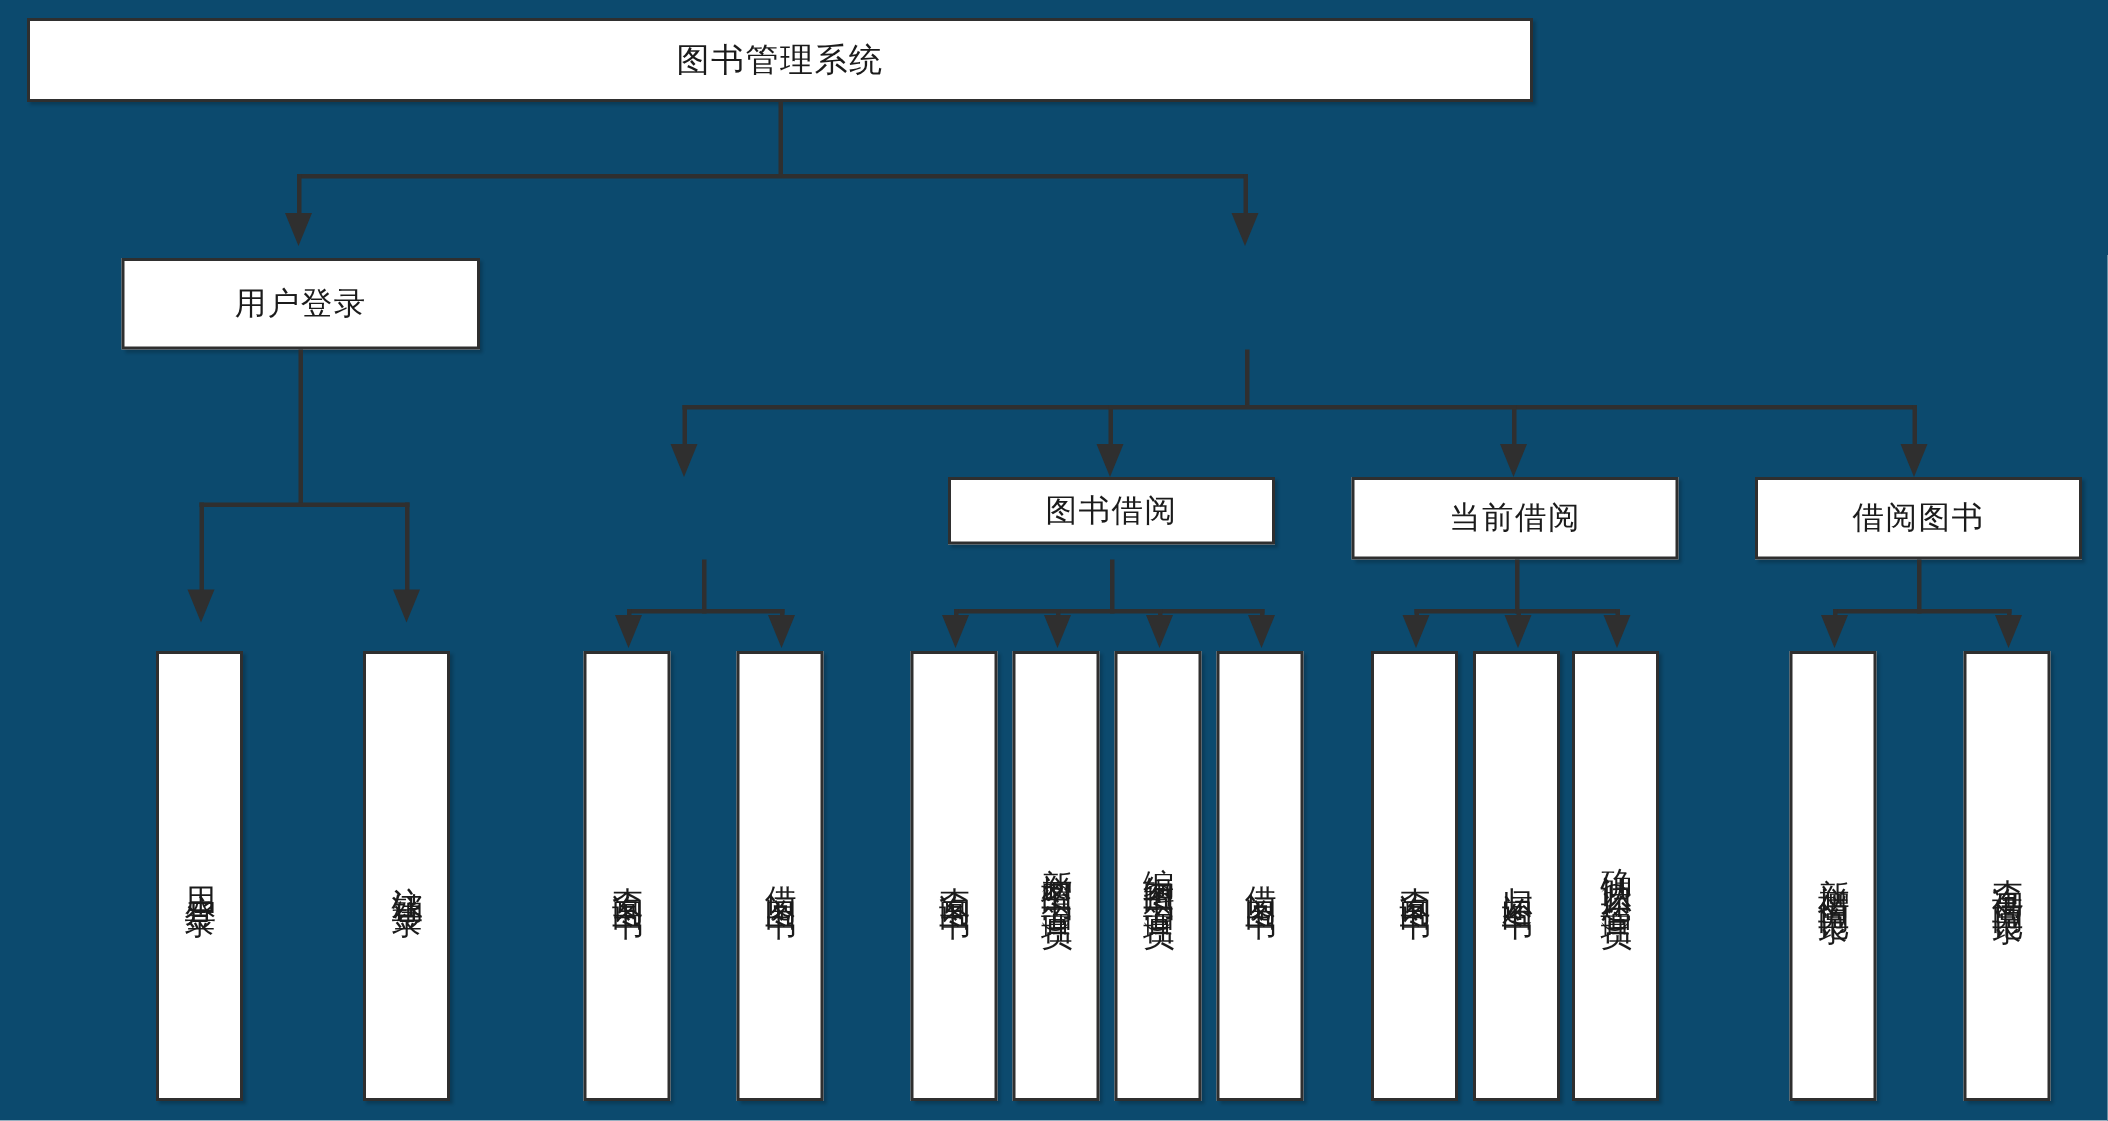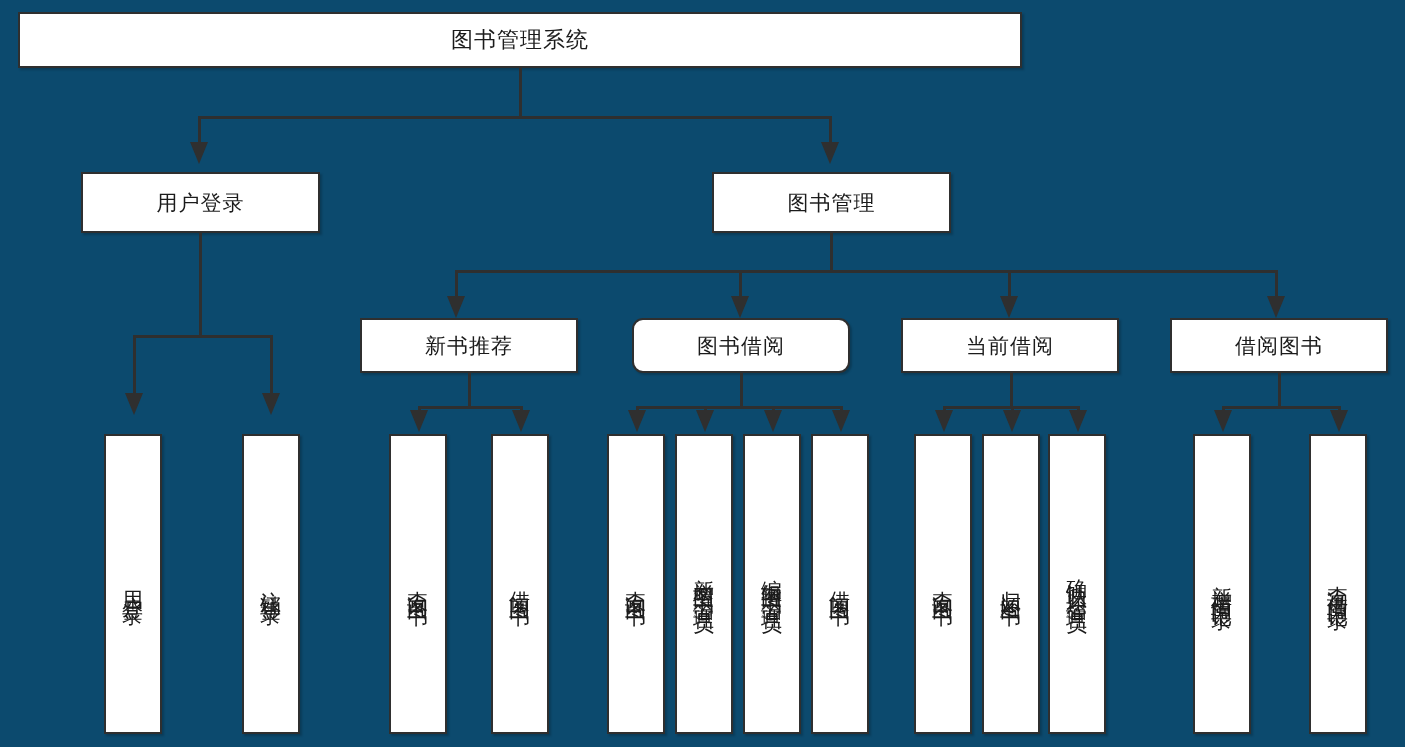--- a/index.html
+++ b/index.html
@@ -90,47 +90,41 @@
 
   <div class="ln v" style="left:519px; top:68px; height:48px;"></div>
   <div class="ln h" style="left:198px; top:116px; width:634px;"></div>
   <div class="ln v" style="left:198px; top:116px; height:28px;"></div>
   <div class="ln v" style="left:829px; top:116px; height:28px;"></div>
   <div class="arrow" style="left:190px; top:142px;"></div>
   <div class="arrow" style="left:821px; top:142px;"></div>
 
   <div class="node horiz" style="left:81px; top:172px; width:239px; height:61px;">
     <span>用户登录</span>
-  </div>
-  <div class="node horiz" style="left:712px; top:172px; width:239px; height:61px;">
-    <span>图书管理</span>
   </div>
 
   <div class="ln v" style="left:199px; top:233px; height:104px;"></div>
   <div class="ln h" style="left:133px; top:335px; width:140px;"></div>
   <div class="ln v" style="left:133px; top:335px; height:60px;"></div>
   <div class="ln v" style="left:270px; top:335px; height:60px;"></div>
   <div class="arrow" style="left:125px; top:393px;"></div>
   <div class="arrow" style="left:262px; top:393px;"></div>
 
   <div class="ln v" style="left:830px; top:233px; height:39px;"></div>
   <div class="ln h" style="left:455px; top:270px; width:823px;"></div>
   <div class="ln v" style="left:455px; top:270px; height:30px;"></div>
   <div class="ln v" style="left:739px; top:270px; height:30px;"></div>
   <div class="ln v" style="left:1008px; top:270px; height:30px;"></div>
   <div class="ln v" style="left:1275px; top:270px; height:30px;"></div>
   <div class="arrow" style="left:447px; top:296px;"></div>
   <div class="arrow" style="left:731px; top:296px;"></div>
   <div class="arrow" style="left:1000px; top:296px;"></div>
   <div class="arrow" style="left:1267px; top:296px;"></div>
 
-  <div class="node horiz" style="left:360px; top:318px; width:218px; height:55px;">
-    <span>新书推荐</span>
-  </div>
-  <div class="node horiz" style="left:632px; top:318px; width:218px; height:55px;border-radius:11px;">
+  <div class="node horiz" style="left:632px; top:318px; width:218px; height:45px;">
     <span>图书借阅</span>
   </div>
   <div class="node horiz" style="left:901px; top:318px; width:218px; height:55px;">
     <span>当前借阅</span>
   </div>
   <div class="node horiz" style="left:1170px; top:318px; width:218px; height:55px;">
     <span>借阅图书</span>
   </div>
 
   <div class="ln v" style="left:468px; top:373px; height:36px;"></div>

